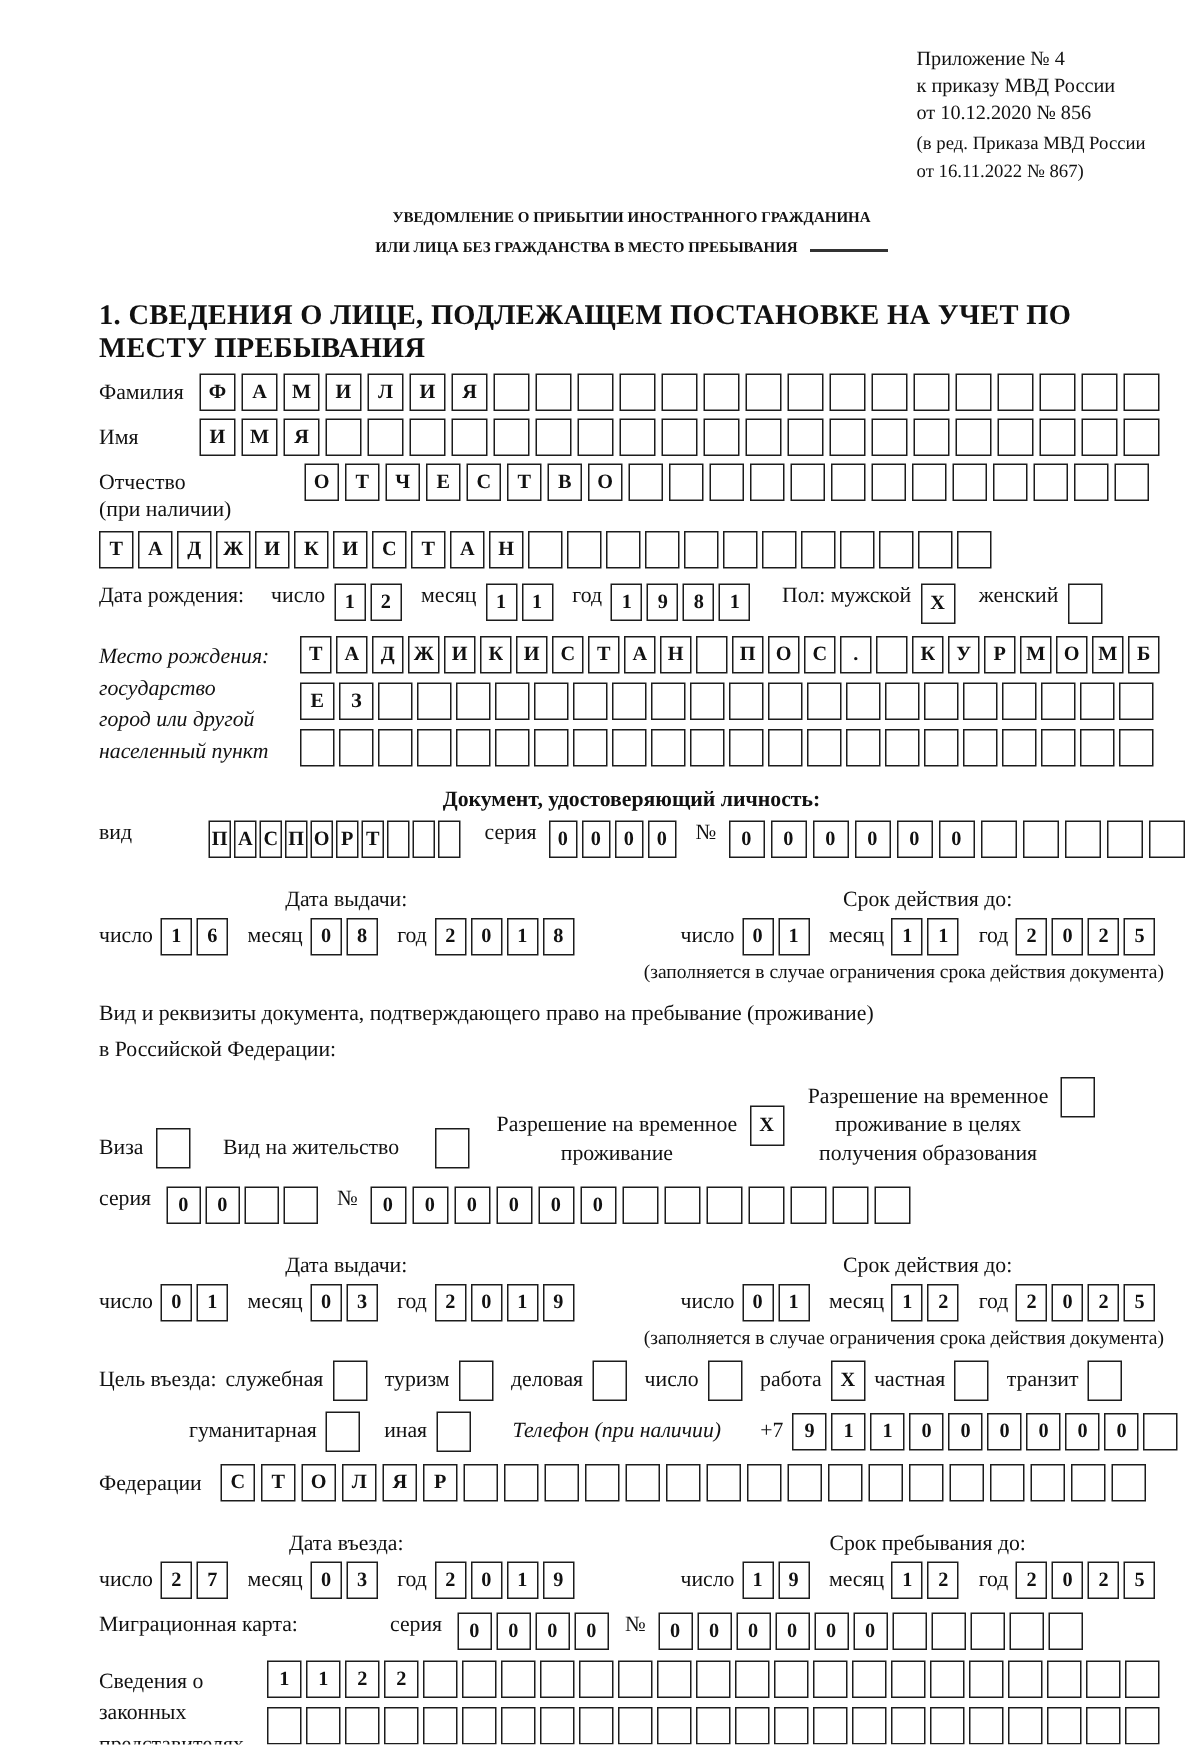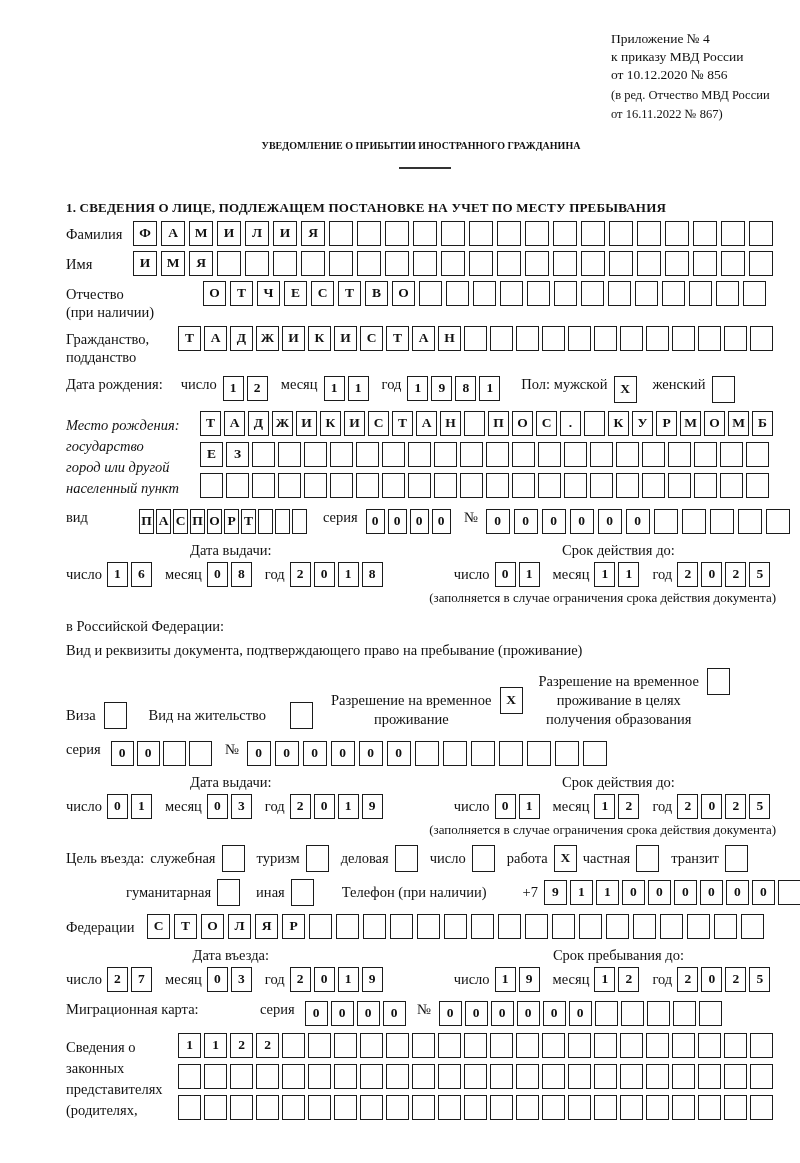--- a/index.html
+++ b/index.html
@@ -15,21 +15,21 @@
 
   
   .appendix { margin-left: 545px; width: 170px; line-height: 18px; font-size: 13.5px; }
   .appendix .small { font-size: 12.5px; line-height: 16px; margin-top: 3px; }
   .form-label { text-align: right; font-weight: bold; font-size: 15px; margin-top: 16px; letter-spacing: .5px; }
 
   
   .title { text-align: center; font-weight: bold; font-size: 10px; line-height: 20px; margin-top: 14px; }
   .title-underline { display: inline-block; width: 52px; border-bottom: 2px solid #333; height: 12px; margin-left: 8px; }
 
-  .sec-heading { font-weight: bold; font-size: 13px; margin-top: 24px; letter-spacing: .2px; }
+  .sec-heading { font-weight: bold; font-size: 19px; margin-top: 24px; letter-spacing: .2px; }
 
   
   .frow { display: flex; align-items: flex-start; margin-top: 5px; }
   .lbl { line-height: 18px; padding-top: 4px; }
   .w67  { width: 67px;  flex: 0 0 67px; }
   .w81  { width: 81px;  flex: 0 0 81px; }
   .w112 { width: 112px; flex: 0 0 112px; }
   .w134 { width: 134px; flex: 0 0 134px; font-style: italic; }
   .w137 { width: 137px; flex: 0 0 137px; }
   .w188 { width: 188px; flex: 0 0 188px; }
@@ -55,21 +55,21 @@
   .chk .cell  { width: 23px; height: 27px; line-height: 24px; }
   .inb { display: inline-flex; vertical-align: middle; }
 
   .stack { display: flex; flex-direction: column; }
   .stack .boxes { margin-bottom: 6px; }
 
   
   .tworow { display: flex; margin-top: 8px; }
   .dgroup  { }
   .dgroup.right { margin-left: 58px; }
-  .date-caption { text-align: center; margin-bottom: 3px; }
+  .date-caption { text-align: center; margin-bottom: 3px; margin-top: 12px; }
   .dateline { display: flex; align-items: center; }
   .dw { margin-right: 5px; white-space: nowrap; }
   .dw + .boxes { margin-right: 10px; }
   .note { text-align: right; font-size: 13px; margin-top: 3px; }
 
   .midline { display: flex; align-items: flex-start; }
   .midline > * { margin-right: 6px; }
 
   .center-bold { text-align: center; font-weight: bold; margin-top: 8px; }
 
@@ -90,28 +90,28 @@
 </style>
 </head>
 <body>
 
 <div class="page">
 
   <div class="appendix">
     <div>Приложение № 4</div>
     <div>к приказу МВД России</div>
     <div>от 10.12.2020 № 856</div>
-    <div class="small">(в ред. Отчество МВД России</div>
+    <div class="small">(в ред. Приказа МВД России</div>
     <div class="small">от 16.11.2022 № 867)</div>
   </div>
 
   <div class="title">
     <div>УВЕДОМЛЕНИЕ О ПРИБЫТИИ ИНОСТРАННОГО ГРАЖДАНИНА</div>
     <div>
-      <span class="title-underline"></span>
+      <span>ИЛИ ЛИЦА БЕЗ ГРАЖДАНСТВА В МЕСТО ПРЕБЫВАНИЯ</span><span class="title-underline"></span>
     </div>
   </div>
 
   <div class="sec-heading">1. СВЕДЕНИЯ О ЛИЦЕ, ПОДЛЕЖАЩЕМ ПОСТАНОВКЕ НА УЧЕТ ПО МЕСТУ ПРЕБЫВАНИЯ</div>
 
   <div class="frow">
     <div class="lbl w67">Фамилия</div>
     <div class="boxes bx28">
         <span class="cell">Ф</span>
         <span class="cell">А</span>
@@ -192,24 +192,20 @@
         <span class="cell"></span>
         <span class="cell"></span>
         <span class="cell"></span>
         <span class="cell"></span>
         <span class="cell"></span>
         <span class="cell"></span>
       </div>
   </div>
 
   <div class="frow">
-    <div class="lbl w112">
-      <div>Гражданство,</div>
-      <div>подданство</div>
-    </div>
     <div class="boxes bx26">
         <span class="cell">Т</span>
         <span class="cell">А</span>
         <span class="cell">Д</span>
         <span class="cell">Ж</span>
         <span class="cell">И</span>
         <span class="cell">К</span>
         <span class="cell">И</span>
         <span class="cell">С</span>
         <span class="cell">Т</span>
@@ -337,20 +333,21 @@
           <span class="cell"></span>
           <span class="cell"></span>
           <span class="cell"></span>
           <span class="cell"></span>
           <span class="cell"></span>
           <span class="cell"></span>
         </div>
     </div>
   </div>
 
+  <div class="center-bold">Документ, удостоверяющий личность:</div>
 
   <div class="frow midline">
     <span class="w67">вид</span>
     <span class="boxes bx17 inb" style="margin-right:14px;">
         <span class="cell">П</span>
         <span class="cell">А</span>
         <span class="cell">С</span>
         <span class="cell">П</span>
         <span class="cell">О</span>
         <span class="cell">Р</span>
@@ -424,22 +421,22 @@
             <span class="cell">0</span>
             <span class="cell">2</span>
             <span class="cell">5</span>
           </span>
       </div>
     </div>
   </div>
   <div class="note">(заполняется в случае ограничения срока действия документа)</div>
 
   <div class="intro">
+    <div>Вид и реквизиты документа, подтверждающего право на пребывание (проживание)</div>
     <div>в Российской Федерации:</div>
-    <div>Вид и реквизиты документа, подтверждающего право на пребывание (проживание)</div>
   </div>
 
   <div class="permits">
     <div class="permit-item">
       <span class="permit-label">Виза</span>
       <span class="boxes chk">
           <span class="cell"></span>
         </span>
     </div>
     <div class="permit-item" style="margin-left:22px;">
@@ -577,21 +574,21 @@
 
   <div class="purpose-row indent60">
     <span class="plbl">гуманитарная</span>
     <span class="boxes chk" style="margin-right:16px;">
         <span class="cell"></span>
       </span>
     <span class="plbl">иная</span>
     <span class="boxes chk" style="margin-right:28px;">
         <span class="cell"></span>
       </span>
-    <span class="plbl" style="margin-right:36px;">Телефон (при наличии)</span>
+    <span class="plbl" style="margin-right:26px;font-style:italic;">Телефон (при наличии)</span>
     <span class="plbl">+7</span>
     <span class="boxes bx26 inb">
         <span class="cell">9</span>
         <span class="cell">1</span>
         <span class="cell">1</span>
         <span class="cell">0</span>
         <span class="cell">0</span>
         <span class="cell">0</span>
         <span class="cell">0</span>
         <span class="cell">0</span>

